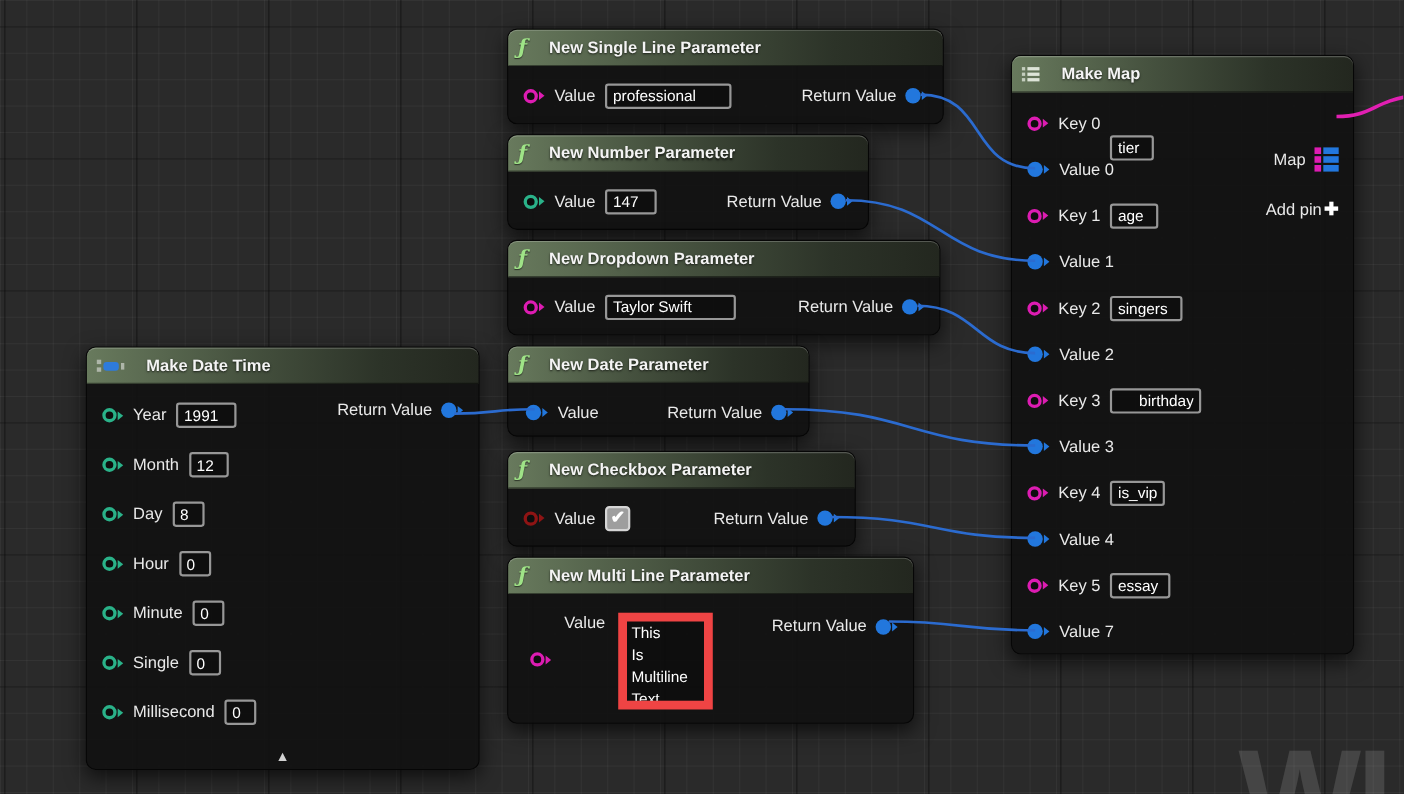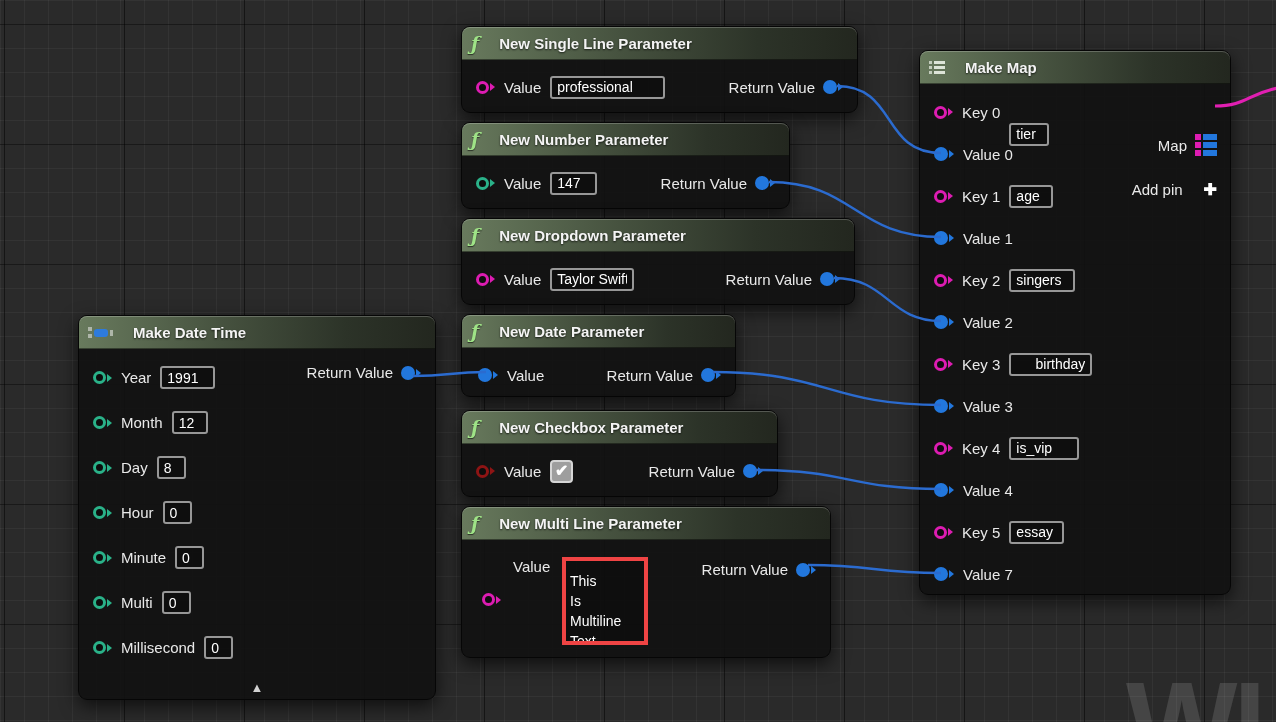--- a/index.html
+++ b/index.html
@@ -95,21 +95,21 @@
   }
   
   .mappin { display:flex; flex-direction:column; gap:2px; flex:none; }
   .mappin .r { display:flex; gap:2px; }
   .mappin .k { width:6px; height:6px; background:#dd1cb2; }
   .mappin .v { width:14px; height:6px; background:#2277dd; }
   .collapse-arrow {
     position:absolute; bottom:5px; left:50%; transform:translateX(-50%);
     color:#d2d2d2; font-size:13px; line-height:1; cursor:pointer;
   }
-  .addpin { display:flex; align-items:center; gap:21px; }
+  .addpin { display:flex; align-items:center; gap:2px; }
   .addpin .plus { color:#fff; font-size:16px; font-weight:bold; }
   
   svg.wires { position:absolute; inset:0; pointer-events:none; z-index:30; }
   svg.wires path { pointer-events:stroke; }
   .node { z-index:10; }
   
   #n-mdt   { left:78px;  top:315px; width:358px; height:385px; }
   #n-sline { left:461px; top:26px;  width:397px; height:87px;  }
   #n-num   { left:461px; top:122px; width:329px; height:87px;  }
   #n-drop  { left:461px; top:218px; width:394px; height:87px;  }
@@ -123,22 +123,22 @@
   .mdt-rv { position:absolute; top:48px; right:14px; display:flex; align-items:center; gap:8px; }
   .map-body { padding-top:7px; }
   .map-body .row { height:42px; }
   .map-right { position:absolute; right:13px; top:83px; display:flex; flex-direction:column; align-items:flex-end; gap:24px; }
   .map-out { display:flex; align-items:center; gap:8px; }
   
   .ml-label { position:absolute; left:51px; top:51px; }
   .ml-pin   { position:absolute; left:20px; top:86px; }
   .ml-box {
     position:absolute; left:100px; top:50px; width:86px; height:88px;
-    background:rgba(5,5,5,0.35); border:4px solid #ef4444;
-    color:#fff; font-size:14px; line-height:20px; padding:10px 4px;
+    background:rgba(5,5,5,0.35); border:8px solid #ef4444;
+    color:#fff; font-size:14px; line-height:20px; padding:0 4px;
     white-space:pre-line; overflow:hidden;
   }
   .ml-rv { position:absolute; right:14px; top:54px; display:flex; align-items:center; gap:8px; }
 </style>
 </head>
 <body>
 
 <div class="canvas">
 
   <div class="watermark">WU</div>
@@ -194,21 +194,21 @@
             <span class="arrow"></span>
           </span>
         <span class="pin-label">Minute</span>
         <input class="val-input" style="width: 29px;" value="0">
       </div>
       <div class="row">
         <span class="pin pin-green">
             <span class="ring"></span>
             <span class="arrow"></span>
           </span>
-        <span class="pin-label">Multi</span>
+        <span class="pin-label">Single</span>
         <input class="val-input" style="width: 29px;" value="0">
       </div>
       <div class="row">
         <span class="pin pin-green">
             <span class="ring"></span>
             <span class="arrow"></span>
           </span>
         <span class="pin-label">Millisecond</span>
         <input class="val-input" style="width: 29px;" value="0">
       </div>
@@ -271,21 +271,21 @@
     <div class="node-header">
       <span class="fn-icon">ƒ</span>
       <span class="node-title">New Dropdown Parameter</span>
     </div>
     <div class="single-body">
       <span class="pin pin-magenta">
           <span class="ring"></span>
           <span class="arrow"></span>
         </span>
       <span class="pin-label">Value</span>
-      <input class="val-input" style="width: 84px;" value="Taylor Swift">
+      <input class="val-input" style="width: 119px;" value="Taylor Swift">
       <span class="rv">
         <span class="pin-label">Return Value</span>
         <span class="pin pin-blue">
             <span class="dot"></span>
             <span class="arrow"></span>
           </span>
       </span>
     </div>
   </div>
 
@@ -433,21 +433,21 @@
             <span class="arrow"></span>
           </span>
         <span class="pin-label">Value 3</span>
       </div>
       <div class="row">
         <span class="pin pin-magenta">
             <span class="ring"></span>
             <span class="arrow"></span>
           </span>
         <span class="pin-label">Key 4</span>
-        <input class="val-input" style="width: 70px;" value="is_vip">
+        <input class="val-input" style="width: 50px;" value="is_vip">
       </div>
       <div class="row">
         <span class="pin pin-blue">
             <span class="dot"></span>
             <span class="arrow"></span>
           </span>
         <span class="pin-label">Value 4</span>
       </div>
       <div class="row">
         <span class="pin pin-magenta">

